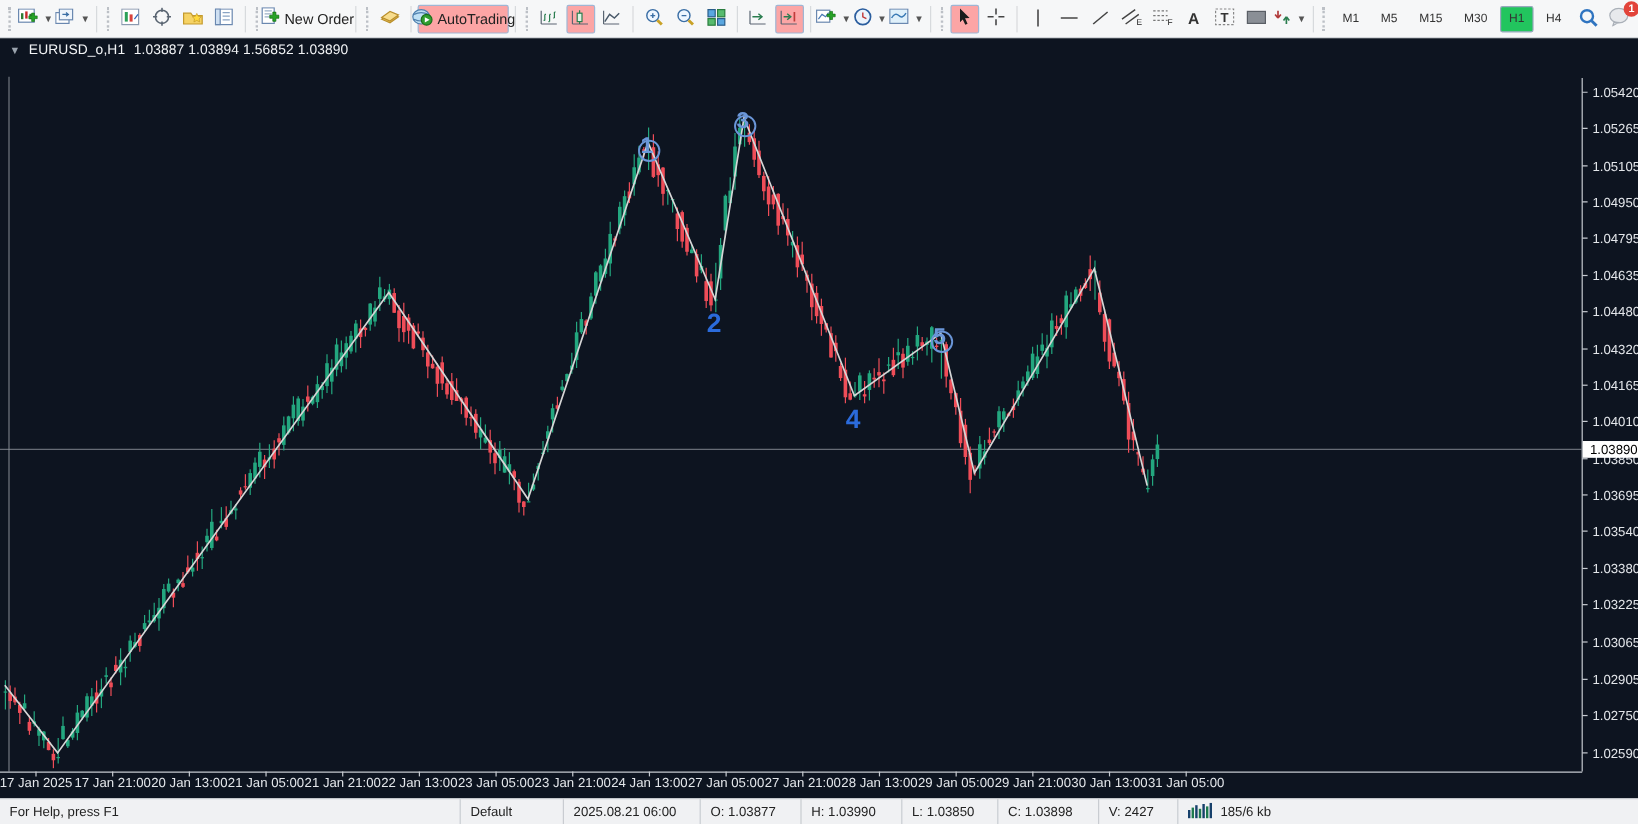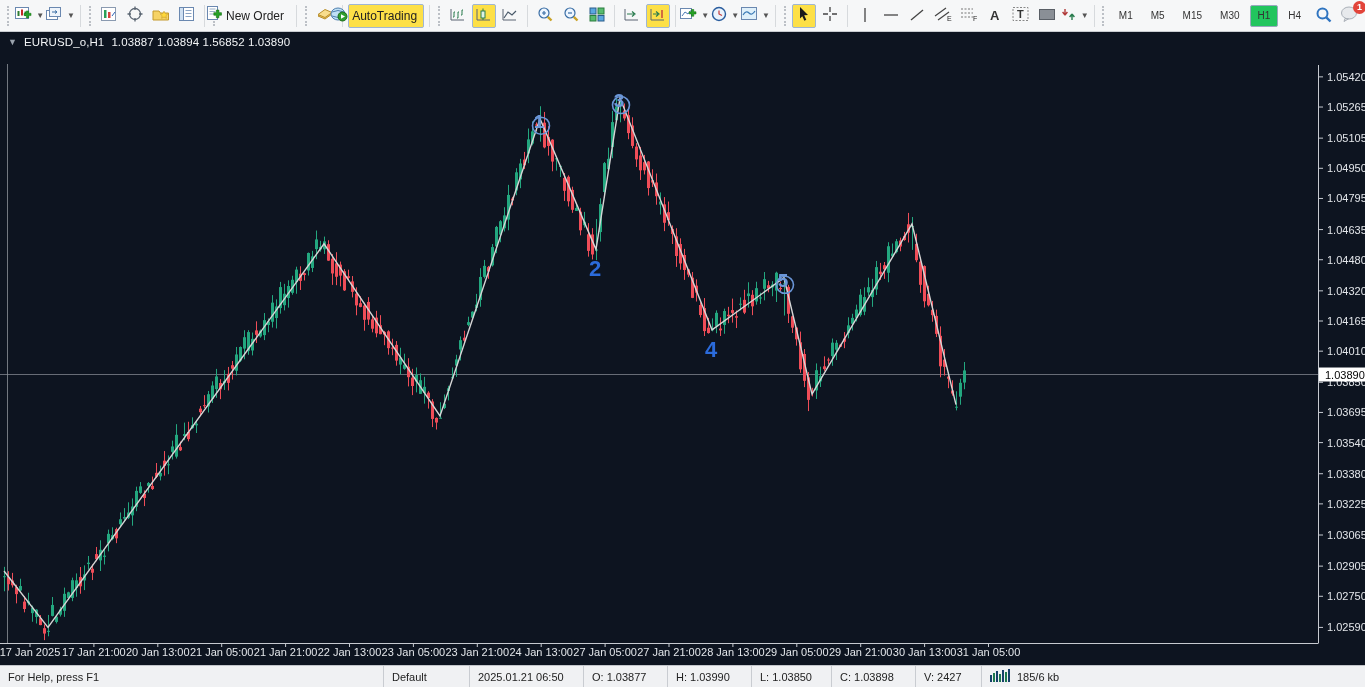--- a/index.html
+++ b/index.html
@@ -11,23 +11,23 @@
     height:32px; background:#f6f7f8; border-bottom:1px solid #c9ccd1;
     display:flex; align-items:center; padding:0 4px; gap:2px;
     font-size:12px; color:#222;
   }
   .grip{ width:4px; height:20px; border-left:2px dotted #bcc0c6; margin:0 3px; }
   .sep{ width:1px; height:22px; background:#d7dadd; margin:0 3px; }
   .tbtn{
     height:24px; min-width:24px; display:flex; align-items:center; justify-content:center;
     gap:4px; padding:0 3px; border:1px solid transparent; border-radius:2px; cursor:default;
   }
-  .tbtn.pressed{ border-color:#9fb6d4; background:#fde047; }
+  .tbtn.pressed{ border-color:#9fb6d4; background:#fca5a5; }
   .tbtn .caret{ font-size:8px; color:#555; line-height:1; }
-  .tbtn.labelled{ padding:0 6px; white-space:nowrap;justify-content:flex-end; }
+  .tbtn.labelled{ padding:0 6px; white-space:nowrap; }
   .tf{
     height:22px; padding:0 7px; display:flex; align-items:center; justify-content:center;
     font-size:10px; color:#333; border:1px solid transparent; border-radius:2px;
   }
   .tf.active{ border-color:#98a8bd; background:#22c55e; }
   .glyph{ font-size:13px; color:#4a4a4a; line-height:1; }
   .badge-wrap{ position:relative; }
   .badge{
     position:absolute; top:-4px; right:-6px; background:#e2443a; color:#fff;
     font-size:9px; font-weight:bold; min-width:13px; height:13px; border-radius:7px;
@@ -980,21 +980,21 @@
 </div>
 
 <div class="statusbar">
   <div class="cell first">
       <span>For Help, press F1</span>
     </div>
   <div class="cell" style="width:86px">
       <span>Default</span>
     </div>
   <div class="cell" style="width:114px">
-      <span>2025.01.21 06:50</span>
+      <span>2025.08.21 06:00</span>
     </div>
   <div class="cell" style="width:84px">
       <span>O: 1.03877</span>
     </div>
   <div class="cell" style="width:84px">
       <span>H: 1.03990</span>
     </div>
   <div class="cell" style="width:80px">
       <span>L: 1.03850</span>
     </div>

